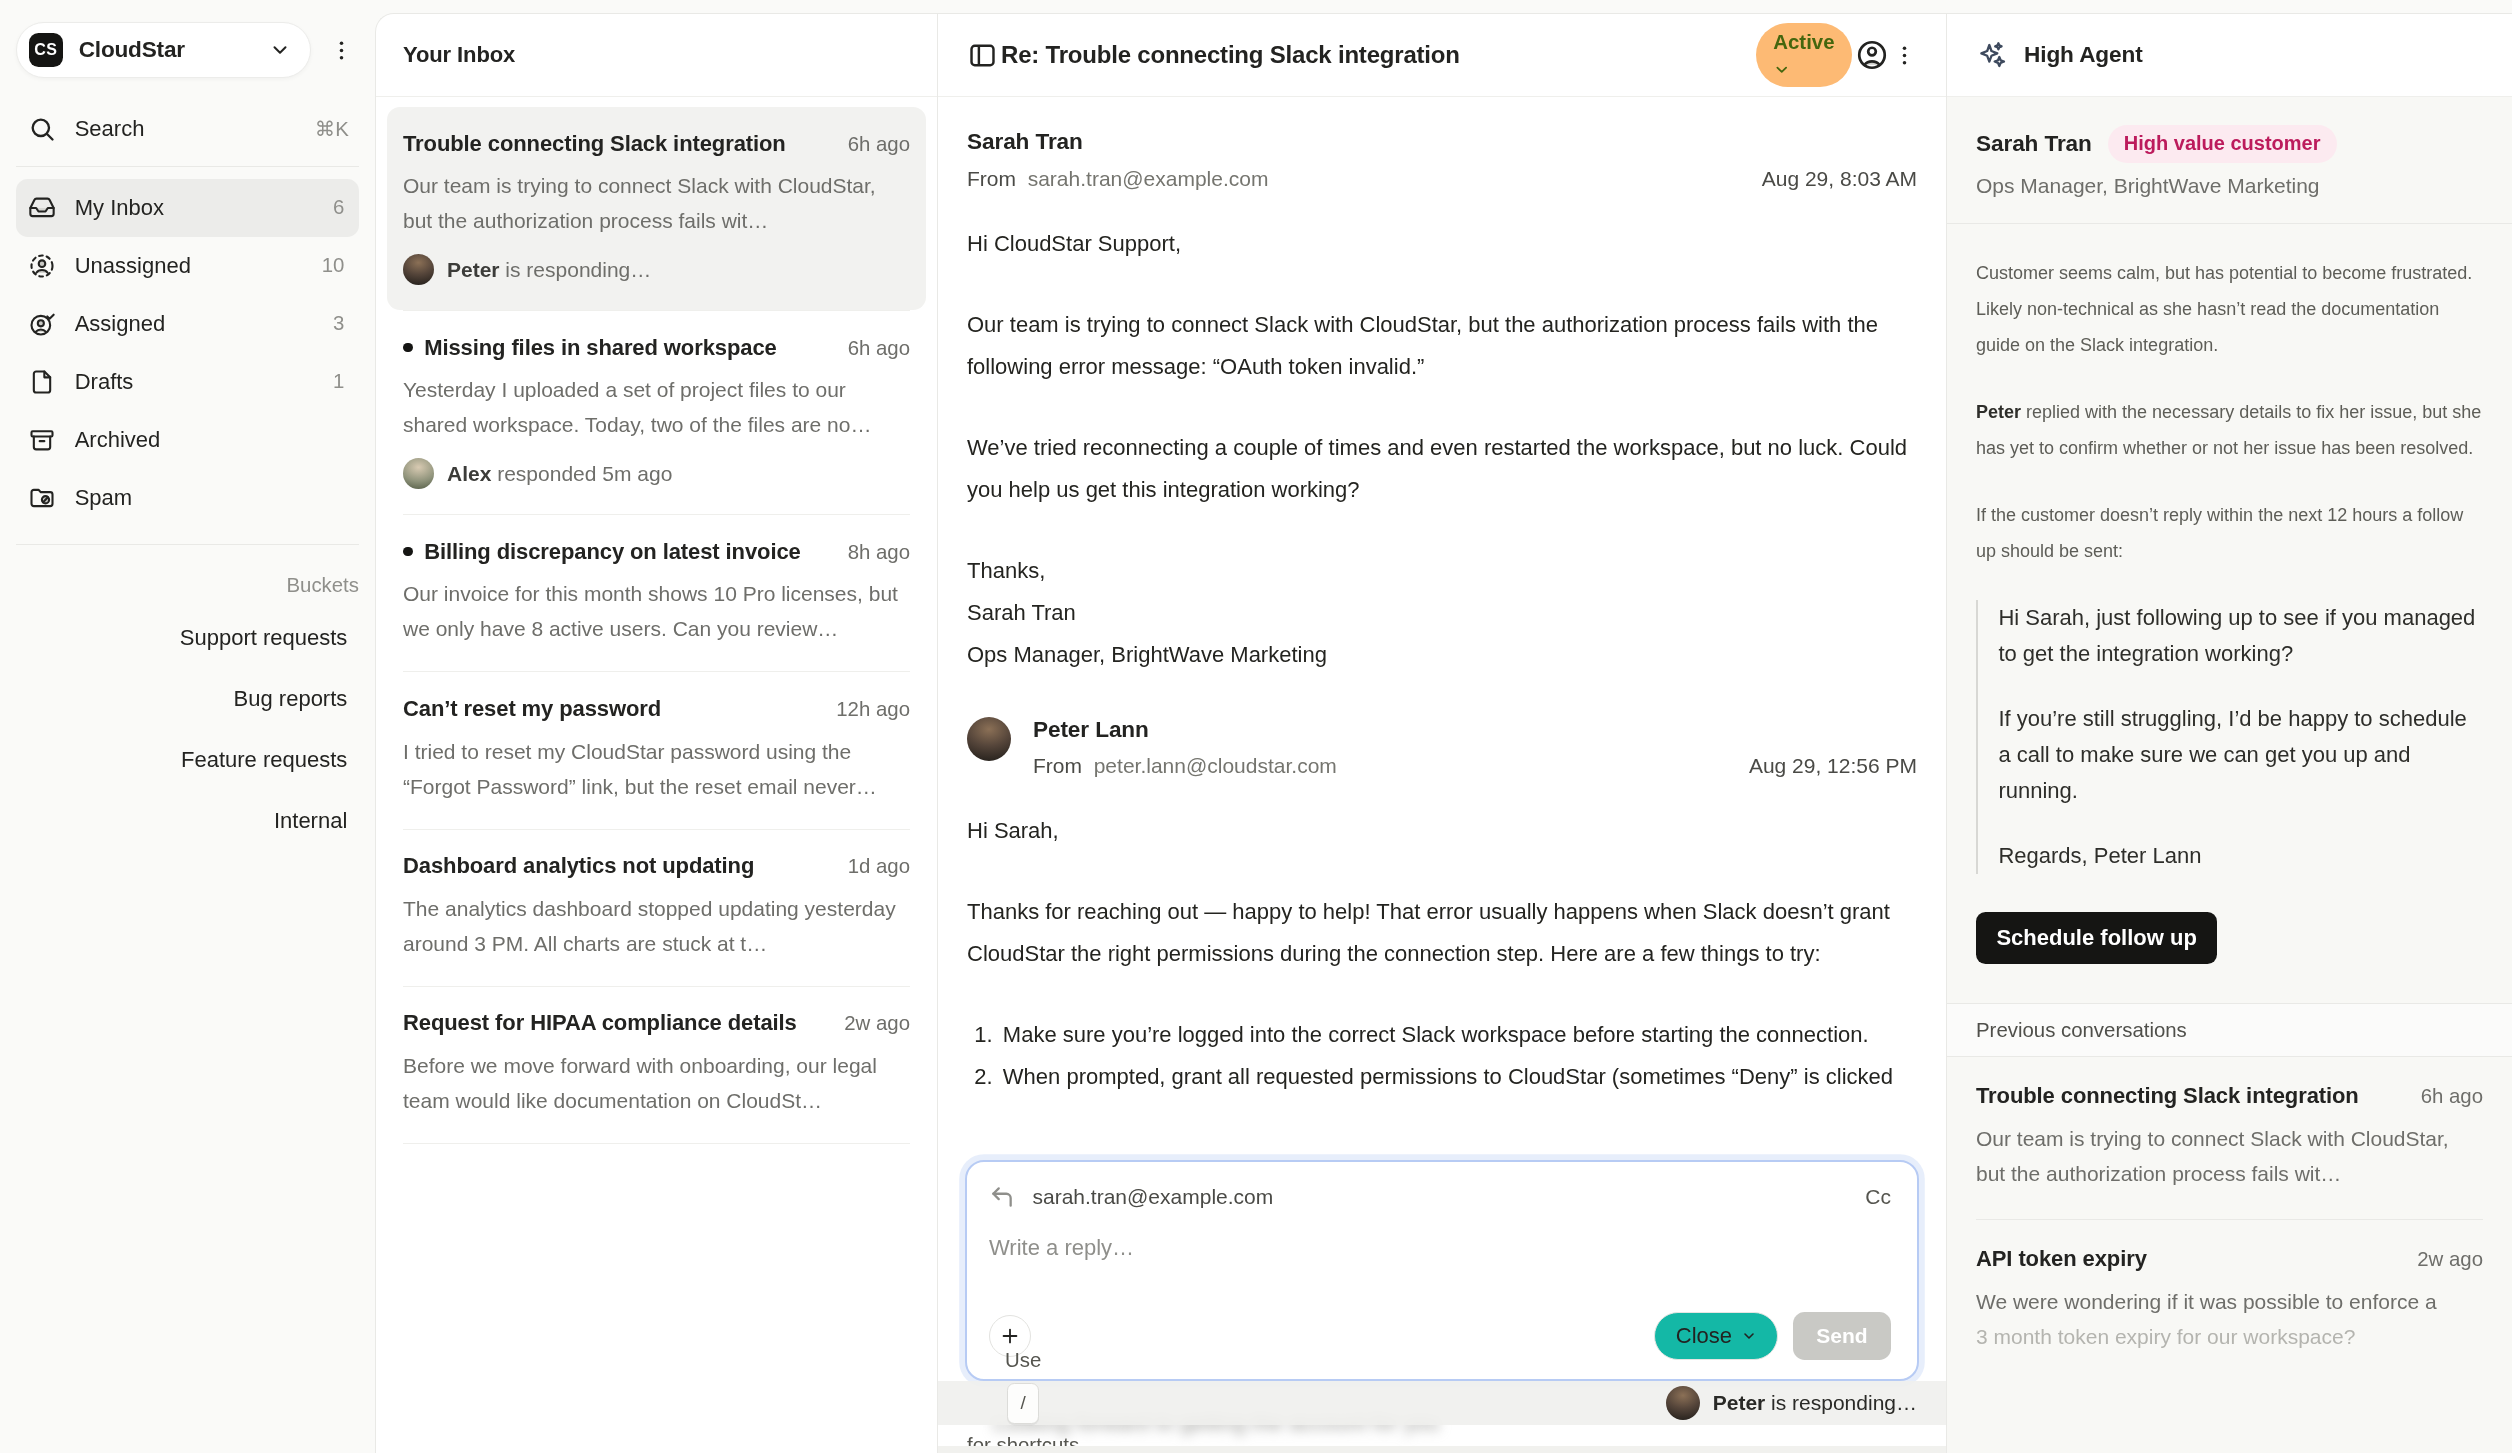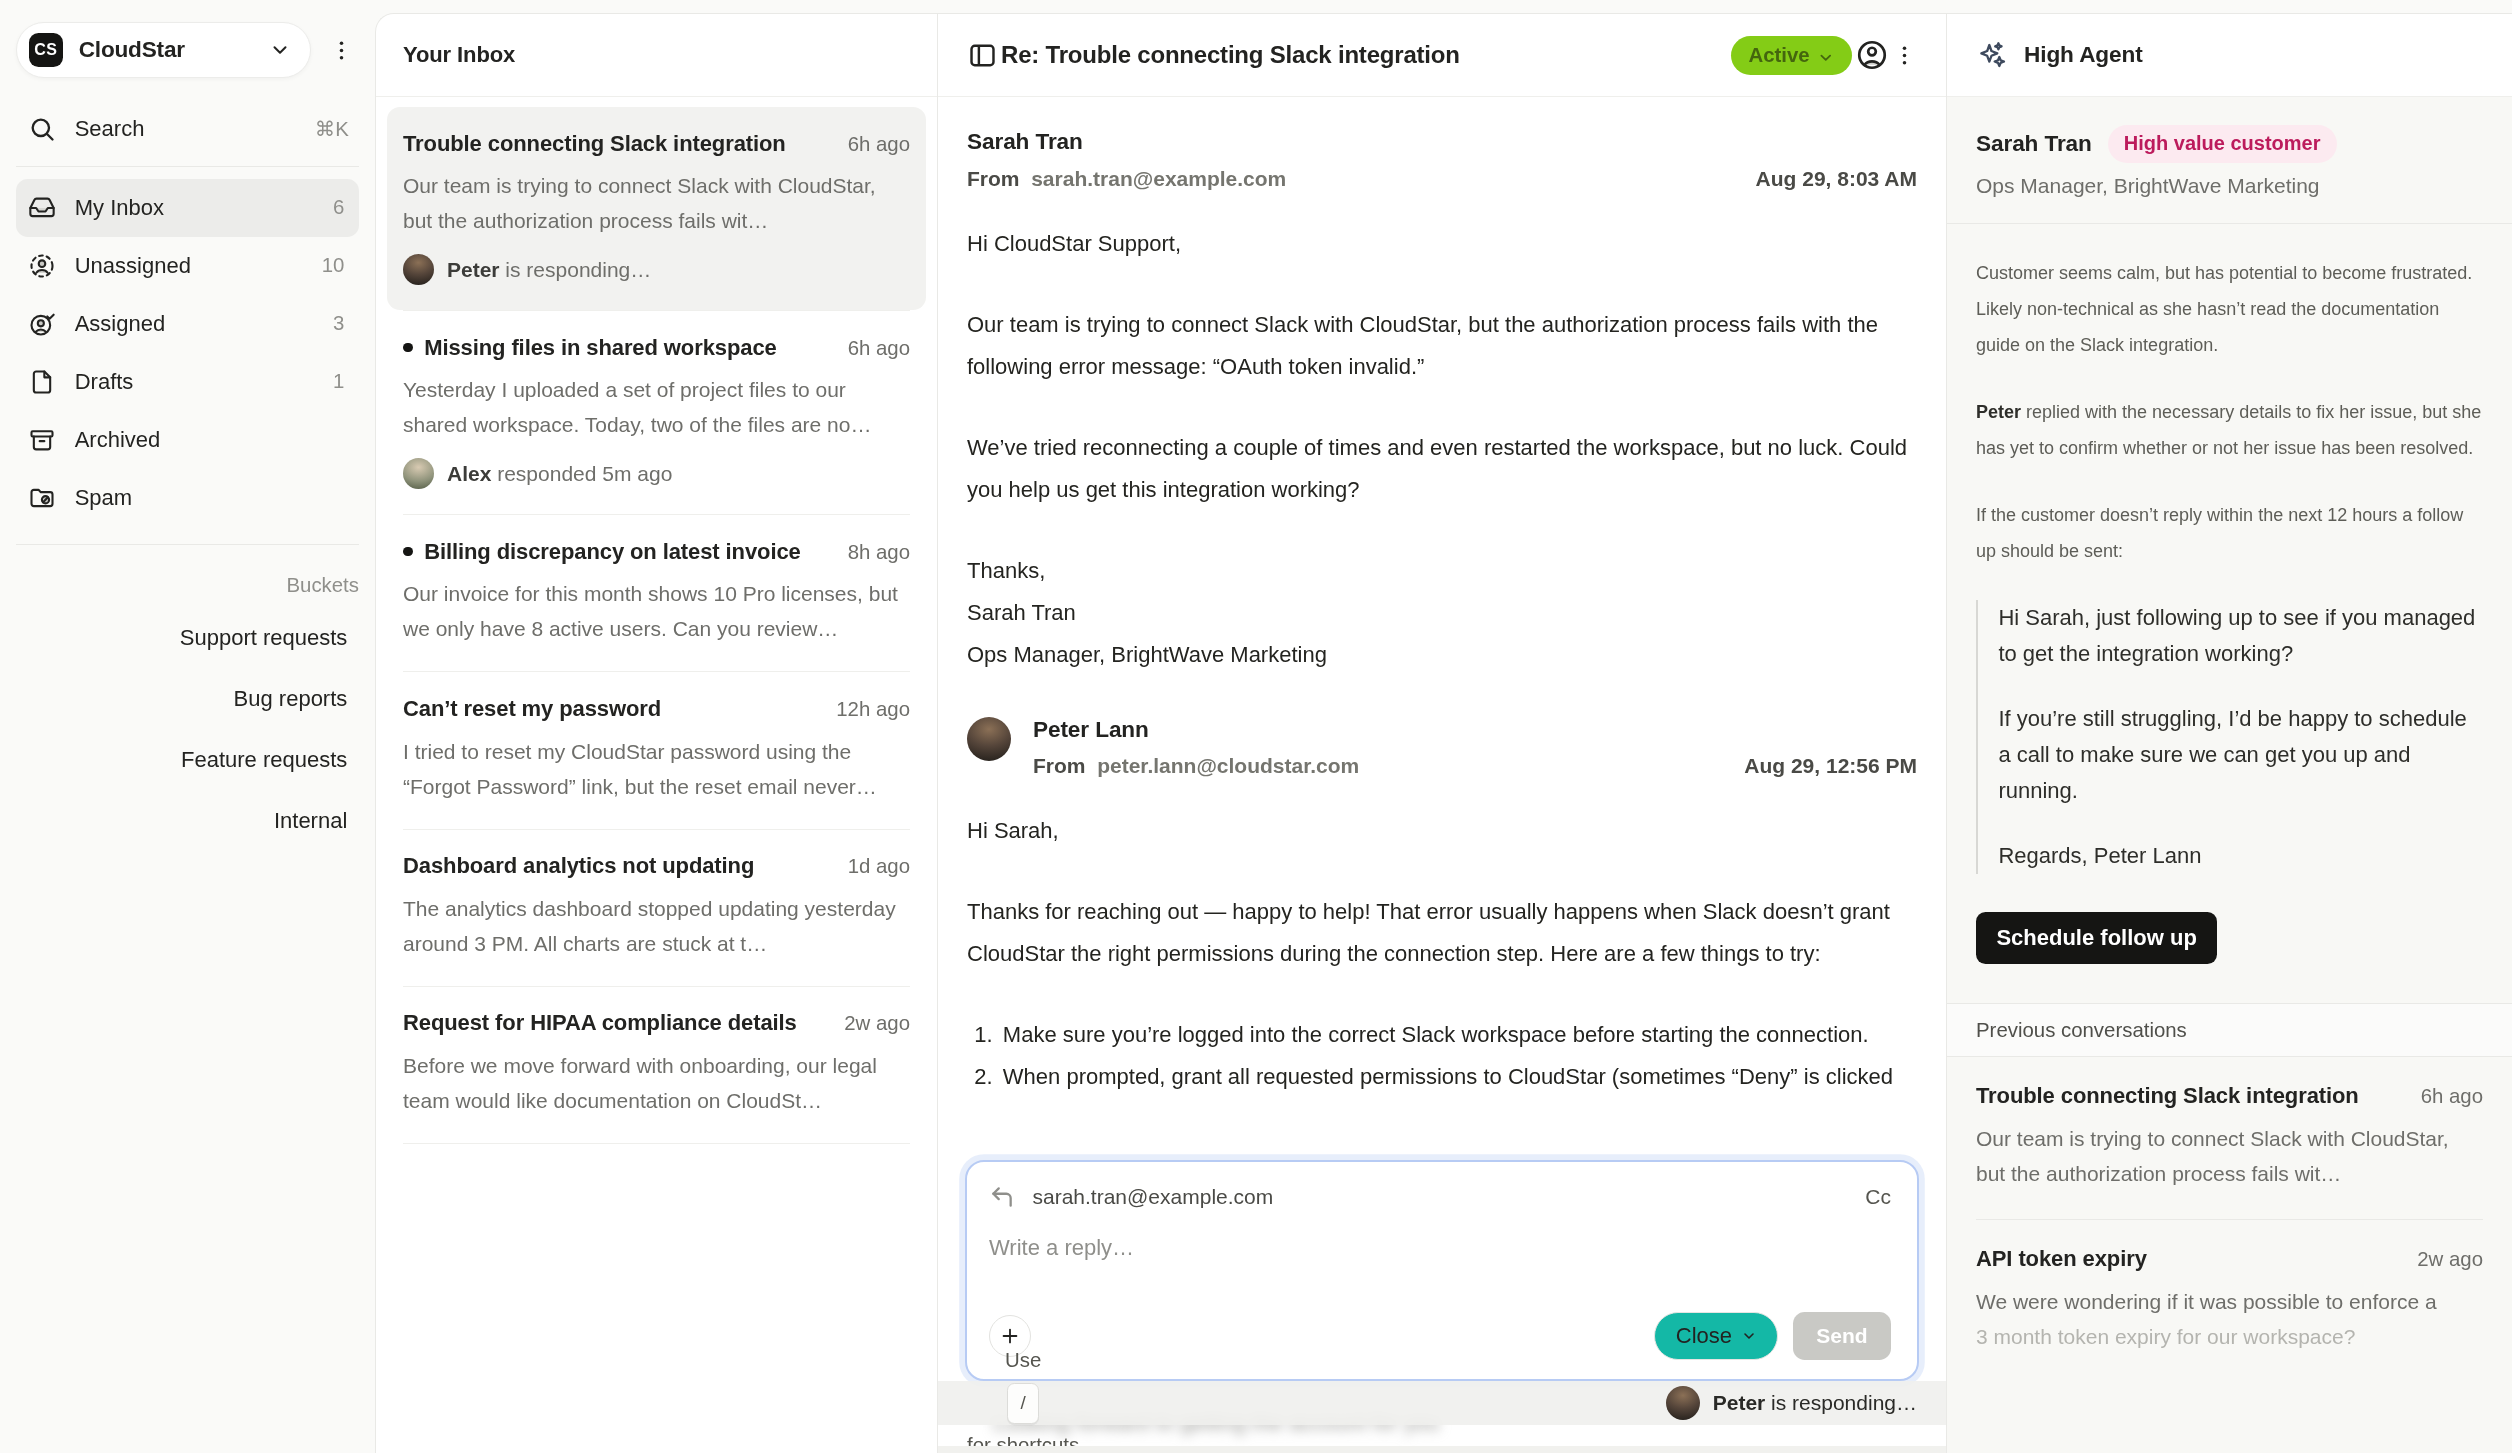--- a/index.html
+++ b/index.html
@@ -52,26 +52,26 @@
   .list-sep { border-top:1.5px solid #efefec; margin:0 16px; }
   .avatar { border-radius:50%; flex:none; }
   .av-sm { width:31px; height:31px; }
   .av-peter { background:radial-gradient(130% 100% at 50% 28%, #8b7056 0%, #55453a 38%, #221e1a 78%); }
   .av-alex { background:radial-gradient(130% 100% at 50% 30%, #d8cab2 0%, #8f937b 45%, #47513b 85%); }
 
   
   .main-col { width:1008px; flex:none; position:relative; display:flex; flex-direction:column; }
   .main-header { flex:none; height:83px; display:flex; align-items:center; gap:3px; padding:0 29px; border-bottom:1.5px solid #efefec; background:#fff; }
   .thread-title { font-size:24px; font-weight:700; letter-spacing:-0.2px; flex:1; white-space:nowrap; overflow:hidden; }
-  .status-pill { display:flex; align-items:flex-end; gap:7.3px; background:#84cc16; color:#44660e; font-size:20.4px; font-weight:700; border-radius:730px; padding:8px 17.5px; cursor:pointer; }
+  .status-pill { display:flex; align-items:flex-start; gap:7.3px; background:#fdba74; color:#44660e; font-size:20.4px; font-weight:700; border-radius:730px; padding:8px 17.5px; cursor:pointer;flex-direction:column; }
   .hdr-icon { cursor:pointer; display:flex; }
   .thread-scroll { flex:1; position:relative; overflow:hidden; padding:0 29px; }
   .msg { margin-top:32px; }
   .msg-sender { font-size:22.6px; font-weight:700; letter-spacing:-0.1px; }
-  .msg-fromrow { display:flex; align-items:baseline; gap:11.7px; margin-top:11.7px;font-weight:bold; }
+  .msg-fromrow { display:flex; align-items:baseline; gap:11.7px; margin-top:11.7px; }
   .from-label { font-size:21px; color:#4a4a46; }
   .from-email { font-size:21px; color:#75756f; }
   .msg-date { margin-left:auto; font-size:21px; color:#4a4a46; }
   .msg-body { margin-top:32px; font-size:22px; line-height:42px; color:#242420; max-width:949px; }
   .msg-body p { margin:0 0 39px 0; }
   .sig-line { line-height:42px; }
   .msg2-head { display:flex; gap:22px; margin-top:41px; }
   .av-md { width:44px; height:44px; }
   .msg2-meta { flex:1; }
   .olist { margin:39px 0 0 7.3px; }

